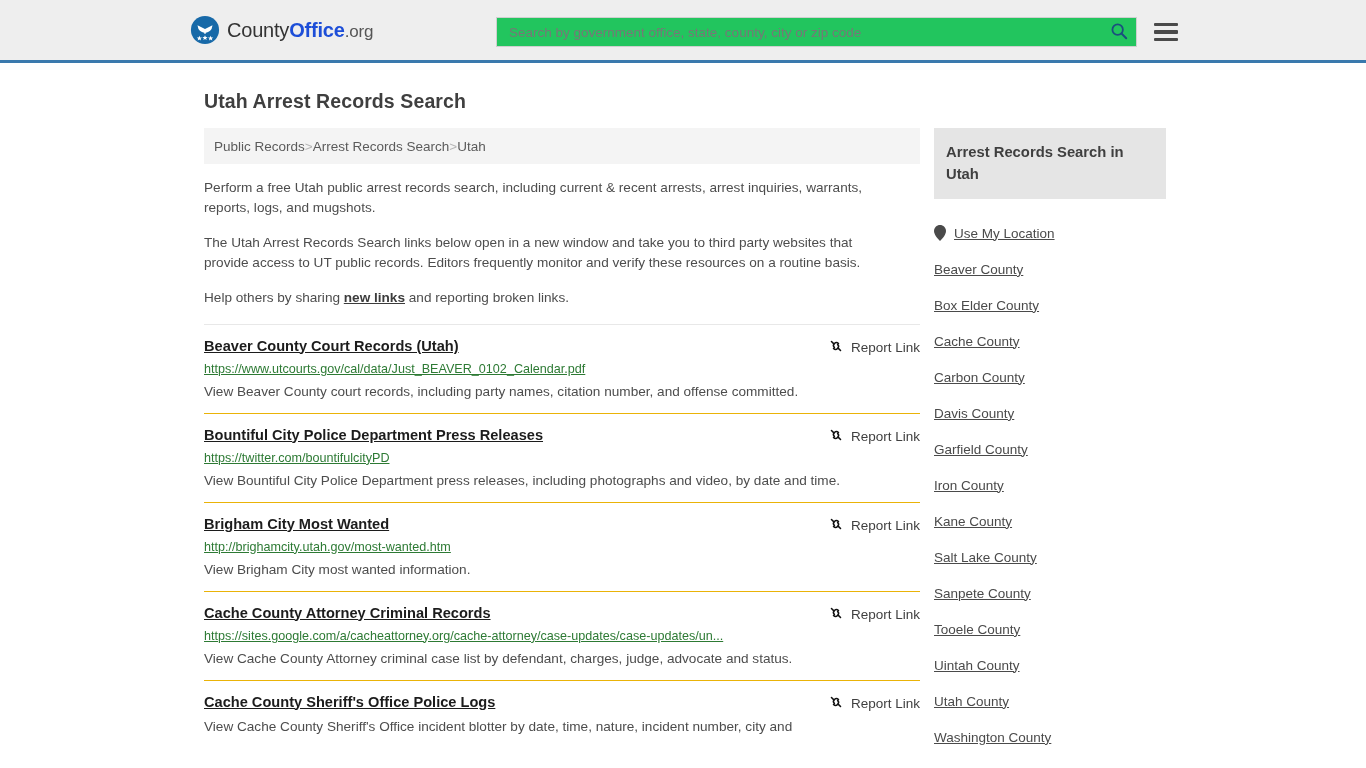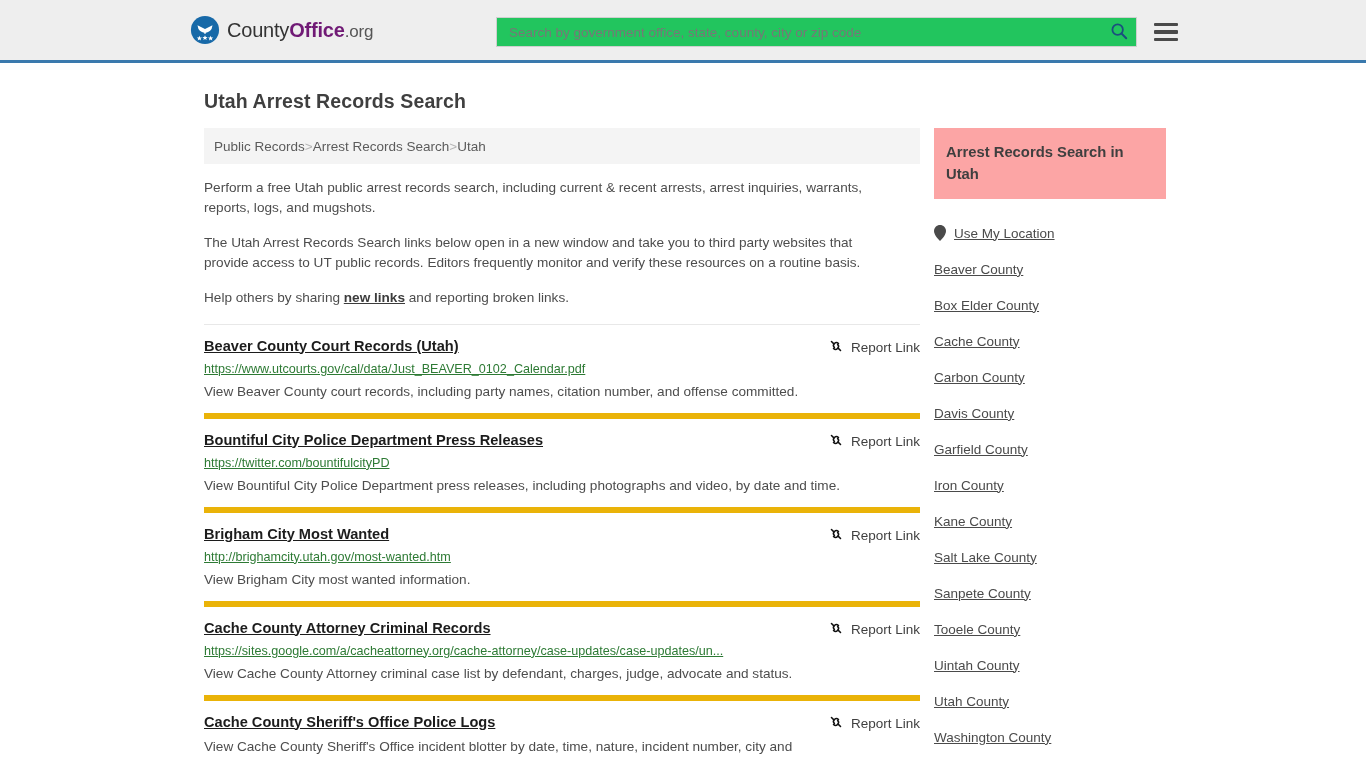--- a/index.html
+++ b/index.html
@@ -31,21 +31,21 @@
   .logo-mark {
     width: 30px; height: 30px;
     flex: 0 0 30px;
   }
   .logo-text {
     font-size: 20px;
     letter-spacing: -0.2px;
     color: #2b2b2b;
     white-space: nowrap;
   }
-  .logo-text .bold-blue { font-weight: bold; color: #701a75; }
+  .logo-text .bold-blue { font-weight: bold; color: #1d4ed8; }
   .logo-text .county { font-weight: 400; color: #333; }
   .logo-text .org { color: #555; font-size: 17px; }
 
   .search-area {
     position: absolute;
     left: 496px;
     top: 17px;
     display: flex;
     align-items: center;
   }
@@ -134,21 +134,21 @@
   }
   .intro p a {
     color: #3c3c3c;
     text-decoration: underline;
     font-weight: 600;
   }
 
   
   .results { margin-top: 12px; }
   .result {
-    border-top: 6px solid #eab308;
+    border-top: 1px solid #eab308;
     padding: 12px 0 10px 0;
     position: relative;
   }
   .result:first-child { border-top: 1px solid #e8e8e8; }
   .result-head {
     display: flex;
     align-items: flex-start;
     justify-content: space-between;
   }
   .result-title {
@@ -181,21 +181,21 @@
   .result-desc {
     margin-top: 3px;
     font-size: 13.6px;
     color: #4d4d4d;
     line-height: 22px;
     max-width: 715px;
   }
 
   
   .side-title-box {
-    background: #fca5a5;
+    background: #e5e5e5;
     padding: 13px 12px 14px 12px;
   }
   .side-title {
     font-size: 14.8px;
     font-weight: bold;
     color: #3f3f3f;
     line-height: 22px;
   }
   .side-list { margin-top: 16px; }
   .side-item {

